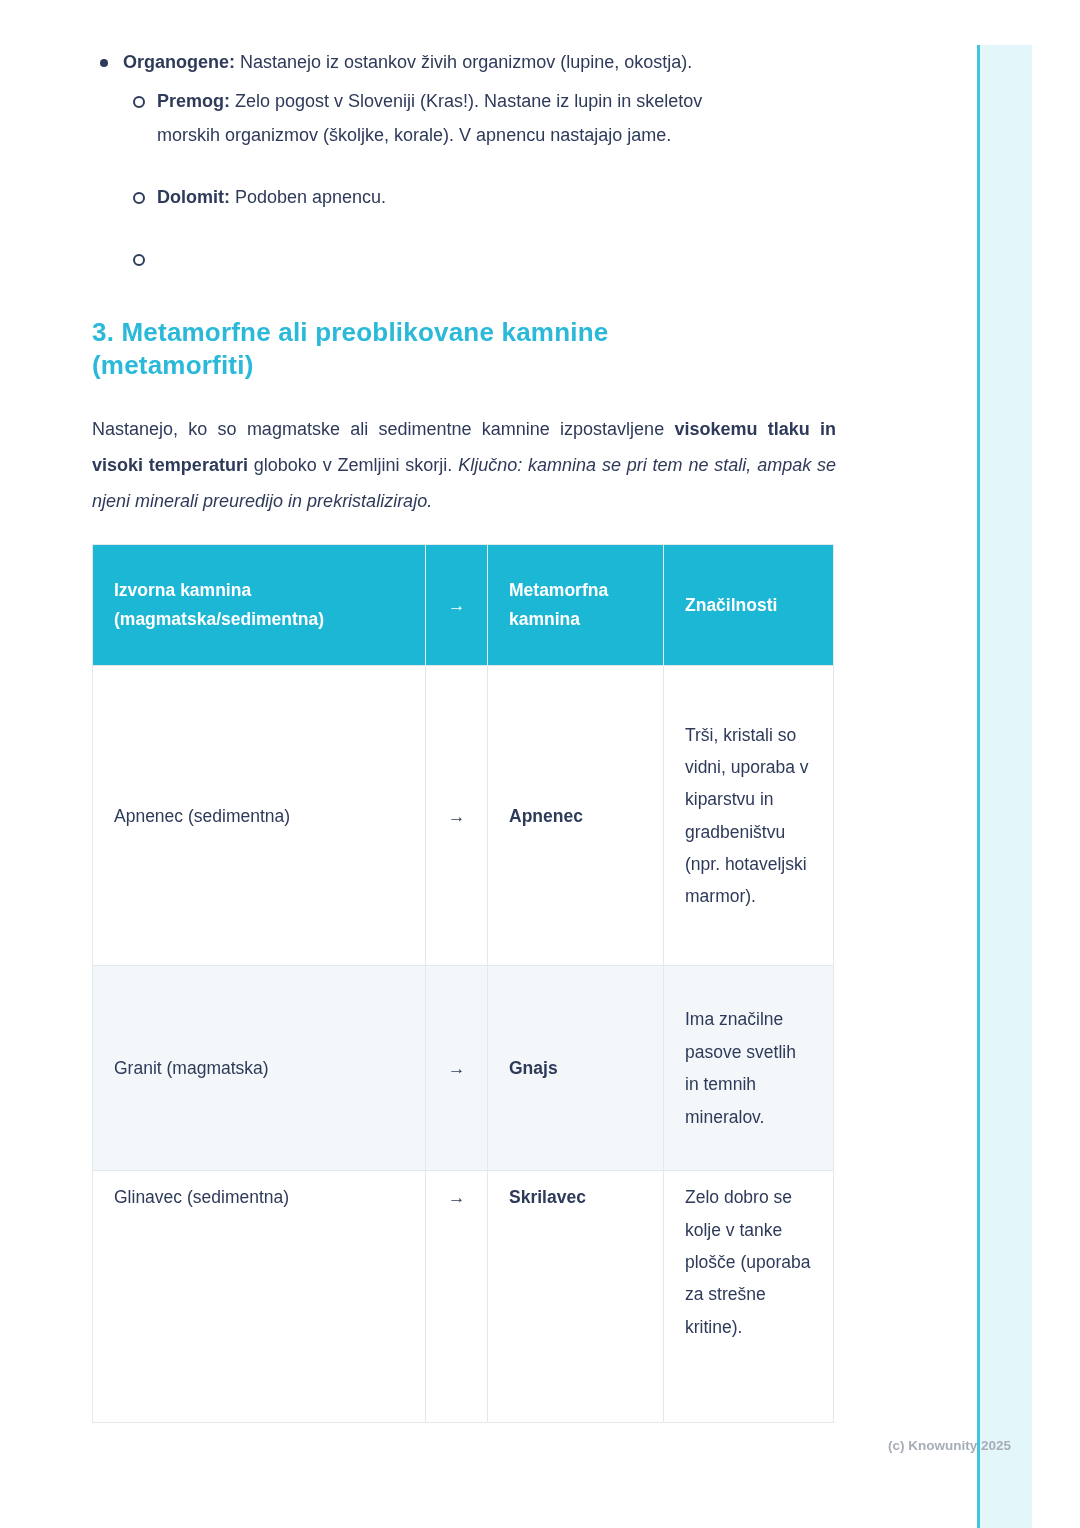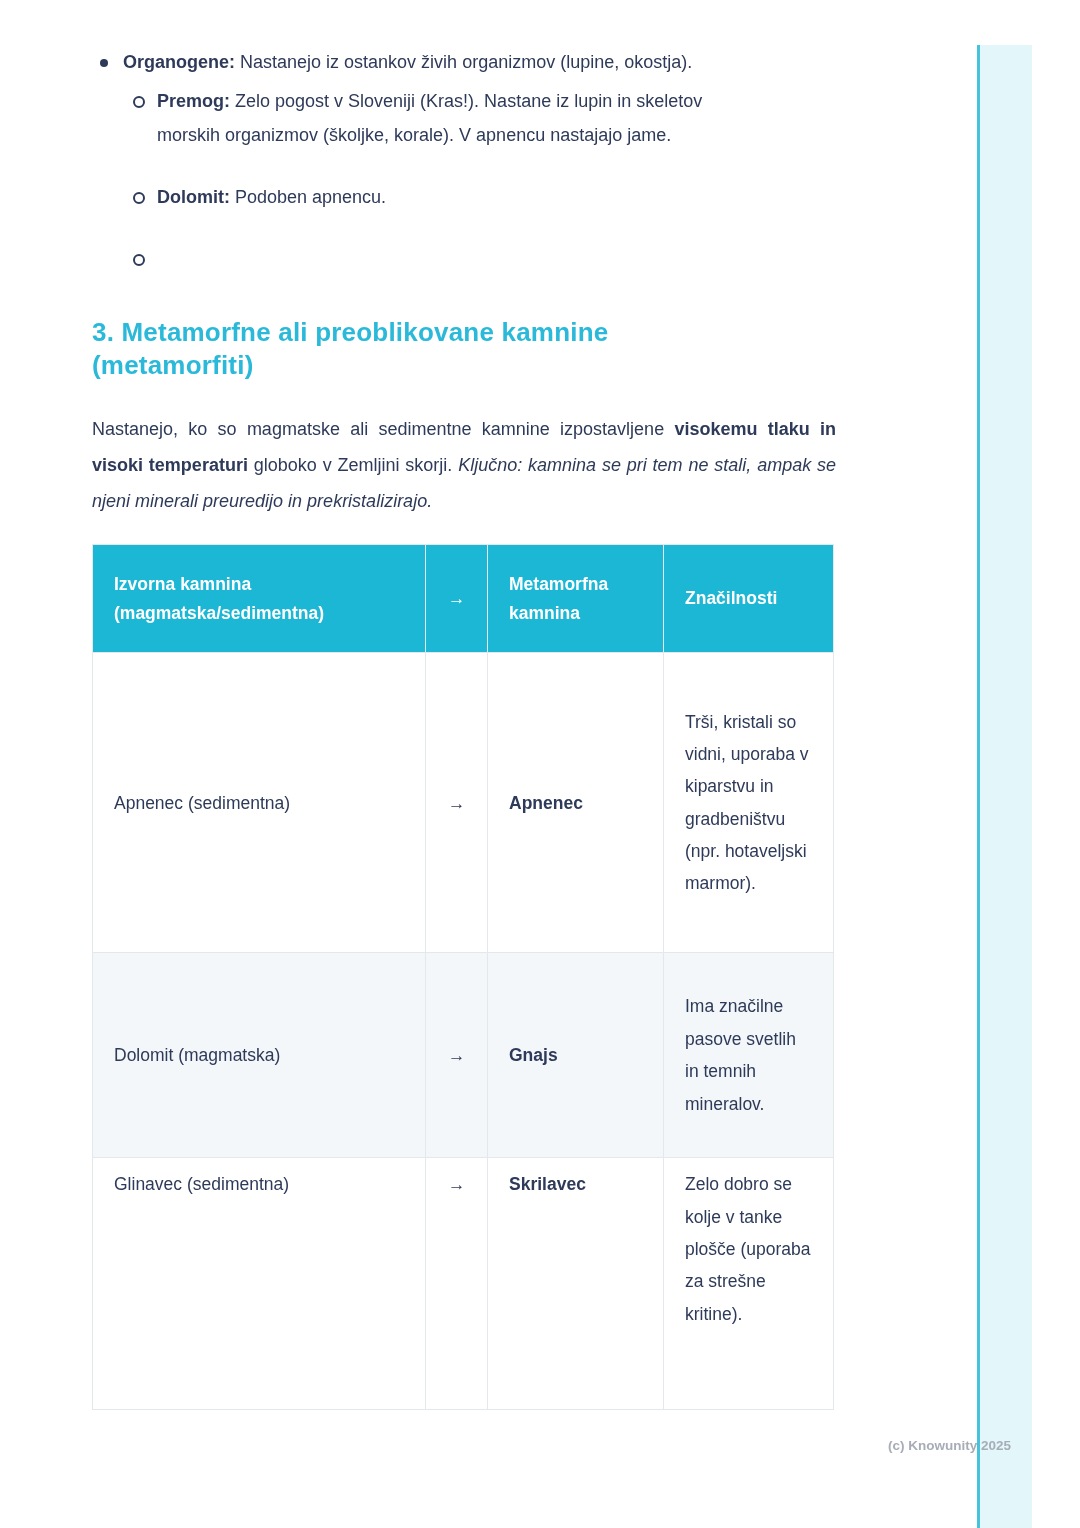--- a/index.html
+++ b/index.html
@@ -74,21 +74,21 @@
   col.c2 { width:62px; }
   col.c3 { width:176px; }
   col.c4 { width:170px; }
   th, td {
     border:1px solid #e3e8ed;
     padding:10px 21px;
     vertical-align:middle;
     text-align:left;
     line-height:1.85;
   }
-  thead tr { height:108px; }
+  thead tr { height:121px; }
   thead th {
     background:#1db7d6;
     color:#ffffff;
     font-weight:bold;
     line-height:1.65;
   }
   .arrow-cell { text-align:center; padding-left:4px; padding-right:4px; }
   tbody tr.r1 { height:300px; }
   tbody tr.r2 { height:205px; background:#f4f7f9; }
   tbody tr.r3 { height:252px; }
@@ -150,21 +150,21 @@
       </tr>
     </thead>
     <tbody>
       <tr class="r1">
         <td>Apnenec (sedimentna)</td>
         <td class="arrow-cell">→</td>
         <td class="result">Apnenec</td>
         <td>Trši, kristali so vidni, uporaba v kiparstvu in gradbeništvu (npr. hotaveljski marmor).</td>
       </tr>
       <tr class="r2">
-        <td>Dolomit (magmatska)</td>
+        <td>Granit (magmatska)</td>
         <td class="arrow-cell">→</td>
         <td class="result">Gnajs</td>
         <td>Ima značilne pasove svetlih in temnih mineralov.</td>
       </tr>
       <tr class="r3">
         <td>Glinavec (sedimentna)</td>
         <td class="arrow-cell">→</td>
         <td class="result">Skrilavec</td>
         <td>Zelo dobro se kolje v tanke plošče (uporaba za strešne kritine).</td>
       </tr>

